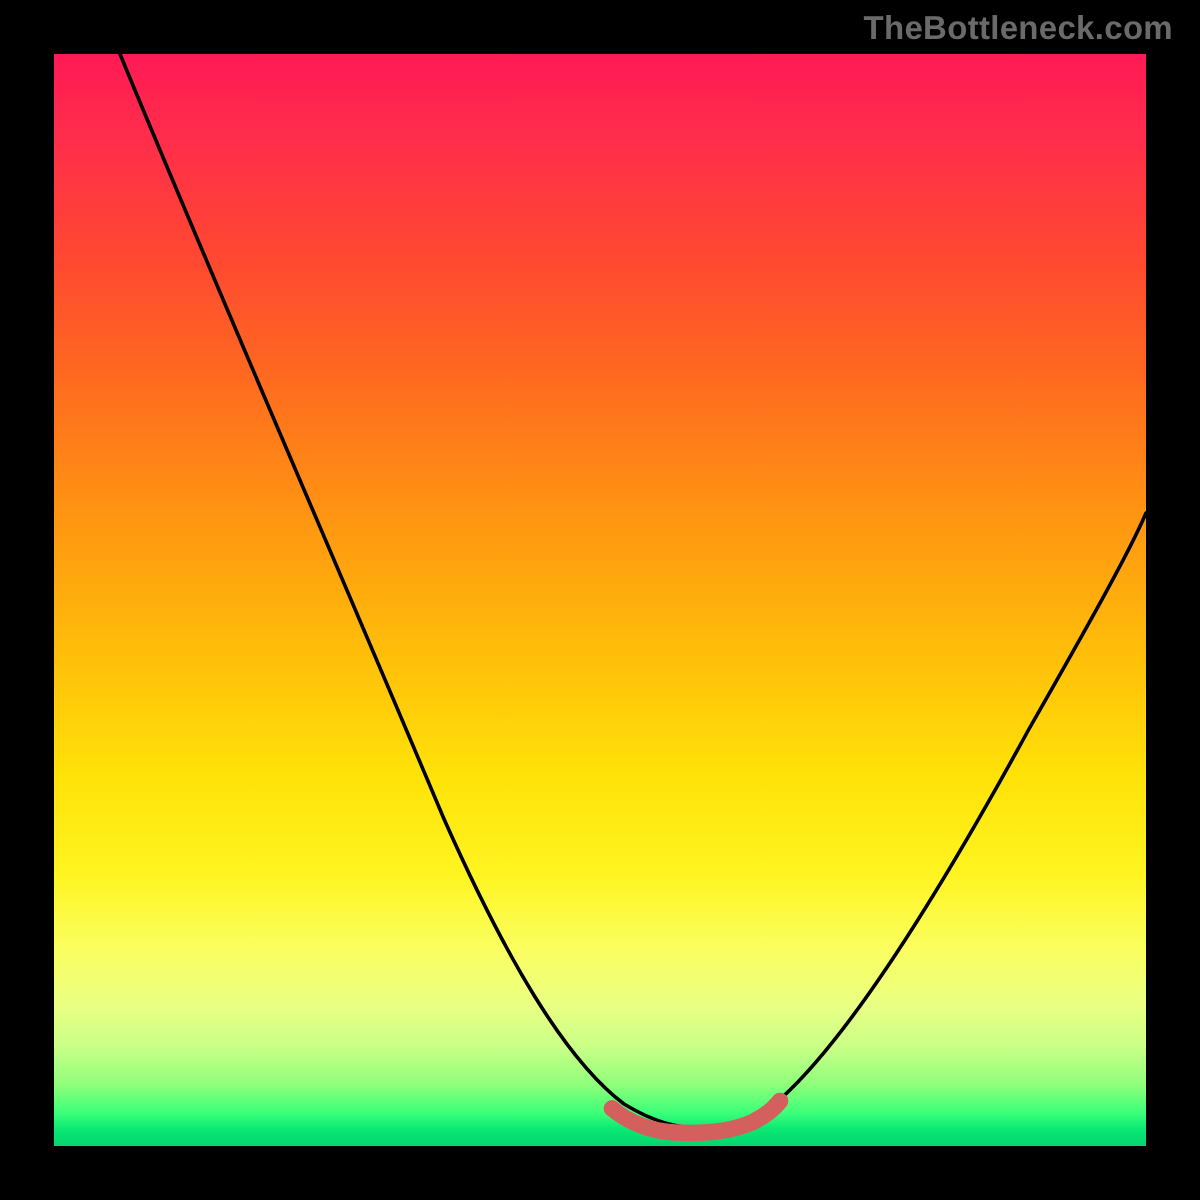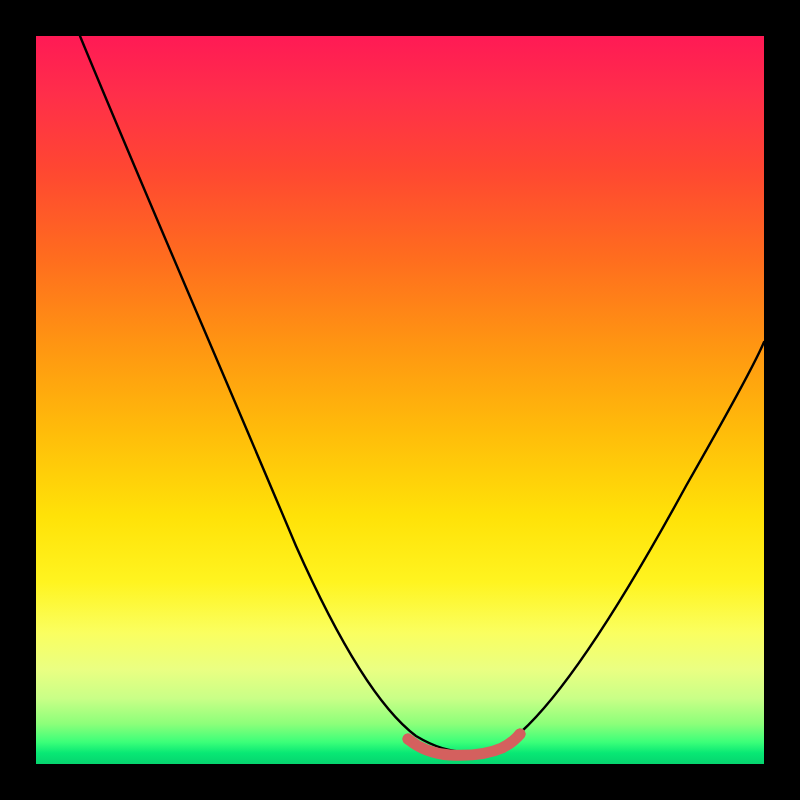--- a/index.html
+++ b/index.html
@@ -84,13 +84,14 @@
                C 690 380, 718 330, 728 306" fill="none" stroke="#000" stroke-width="2.4" stroke-linecap="round"></path>
       <path d="M 372 703
                C 384 713, 398 718, 414 719
                C 432 720, 450 719, 466 712
                C 474 708, 480 703, 484 698" fill="none" stroke="#d4605e" stroke-width="11" stroke-linecap="round"></path>
       <circle cx="372" cy="703" r="5.5" fill="#d4605e"></circle>
       <circle cx="484" cy="698" r="5.5" fill="#d4605e"></circle>
     </svg>
   </div>
 
+  <div class="attribution">TheBottleneck.com</div>
 </div>
 
 </body></html>

